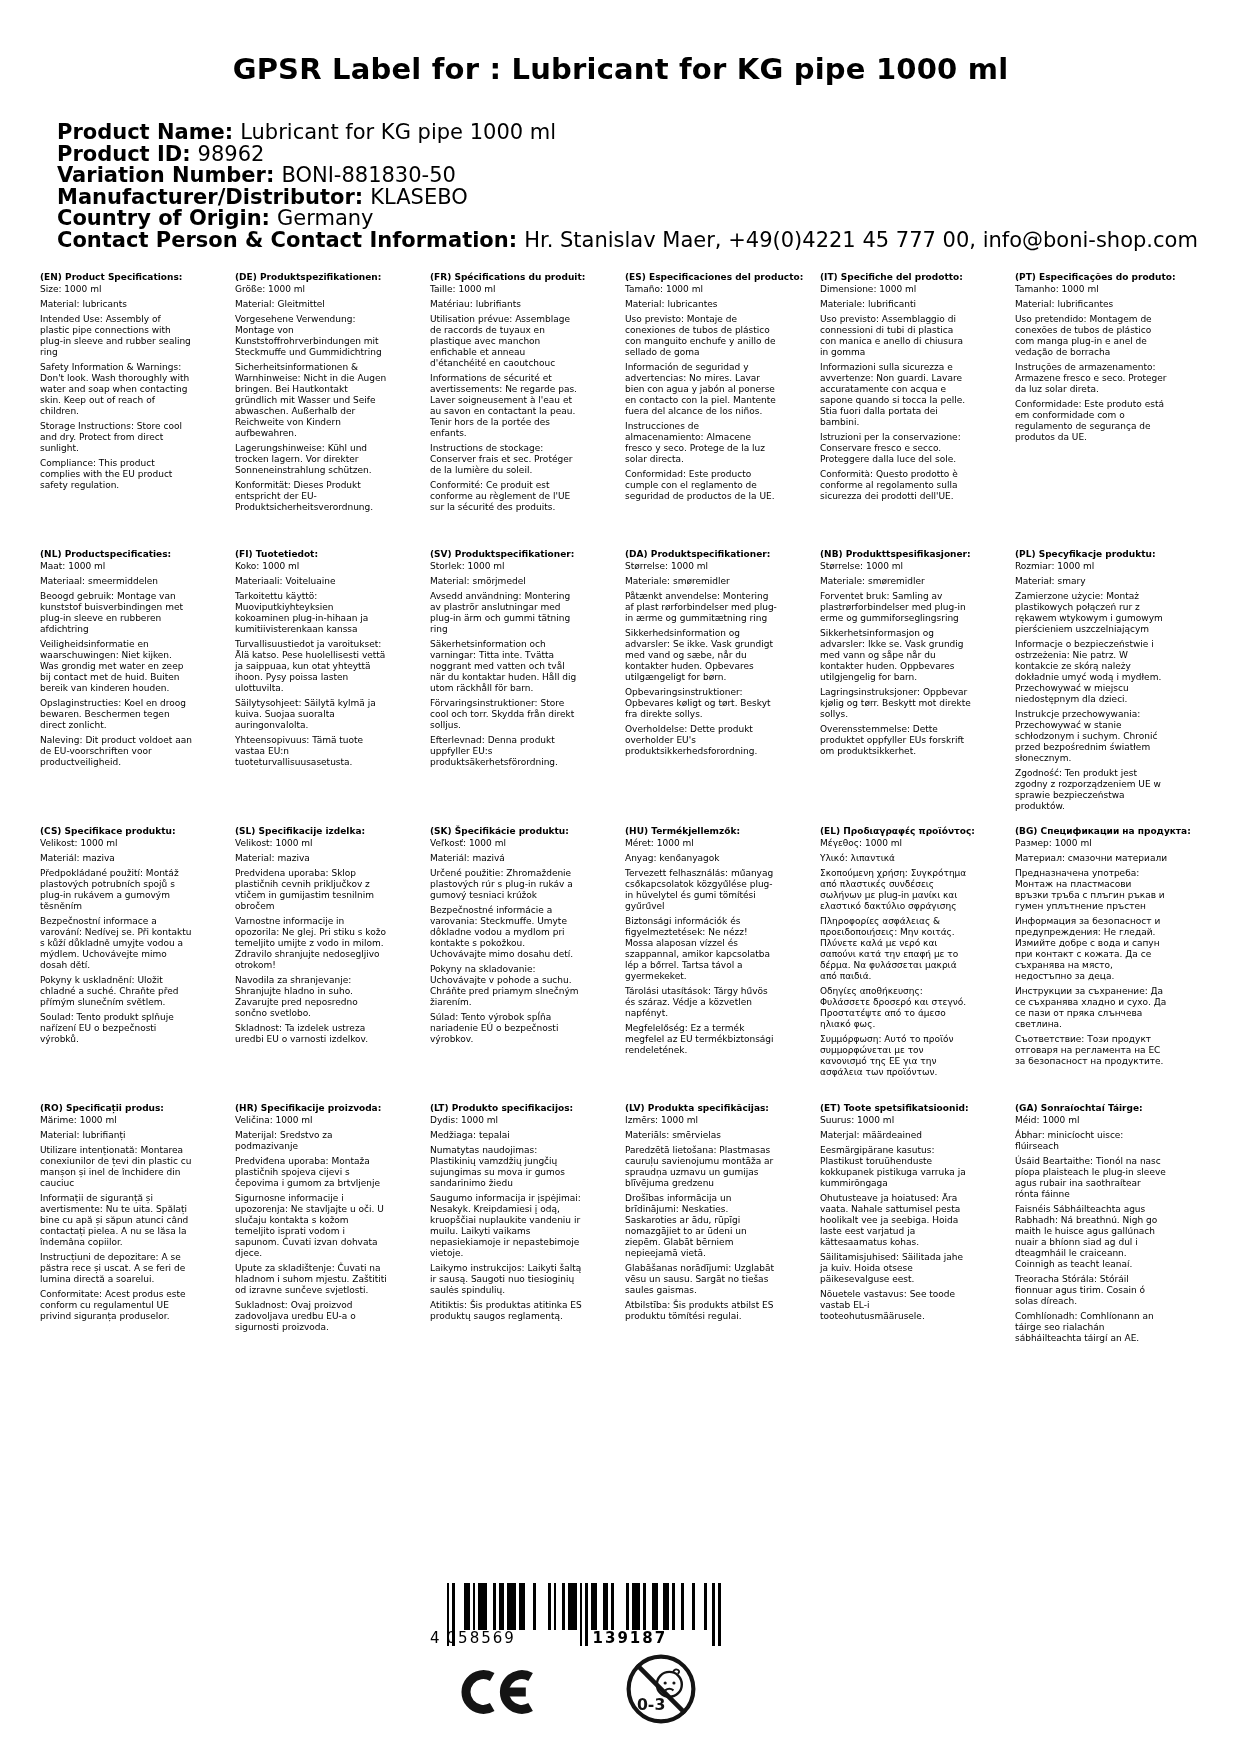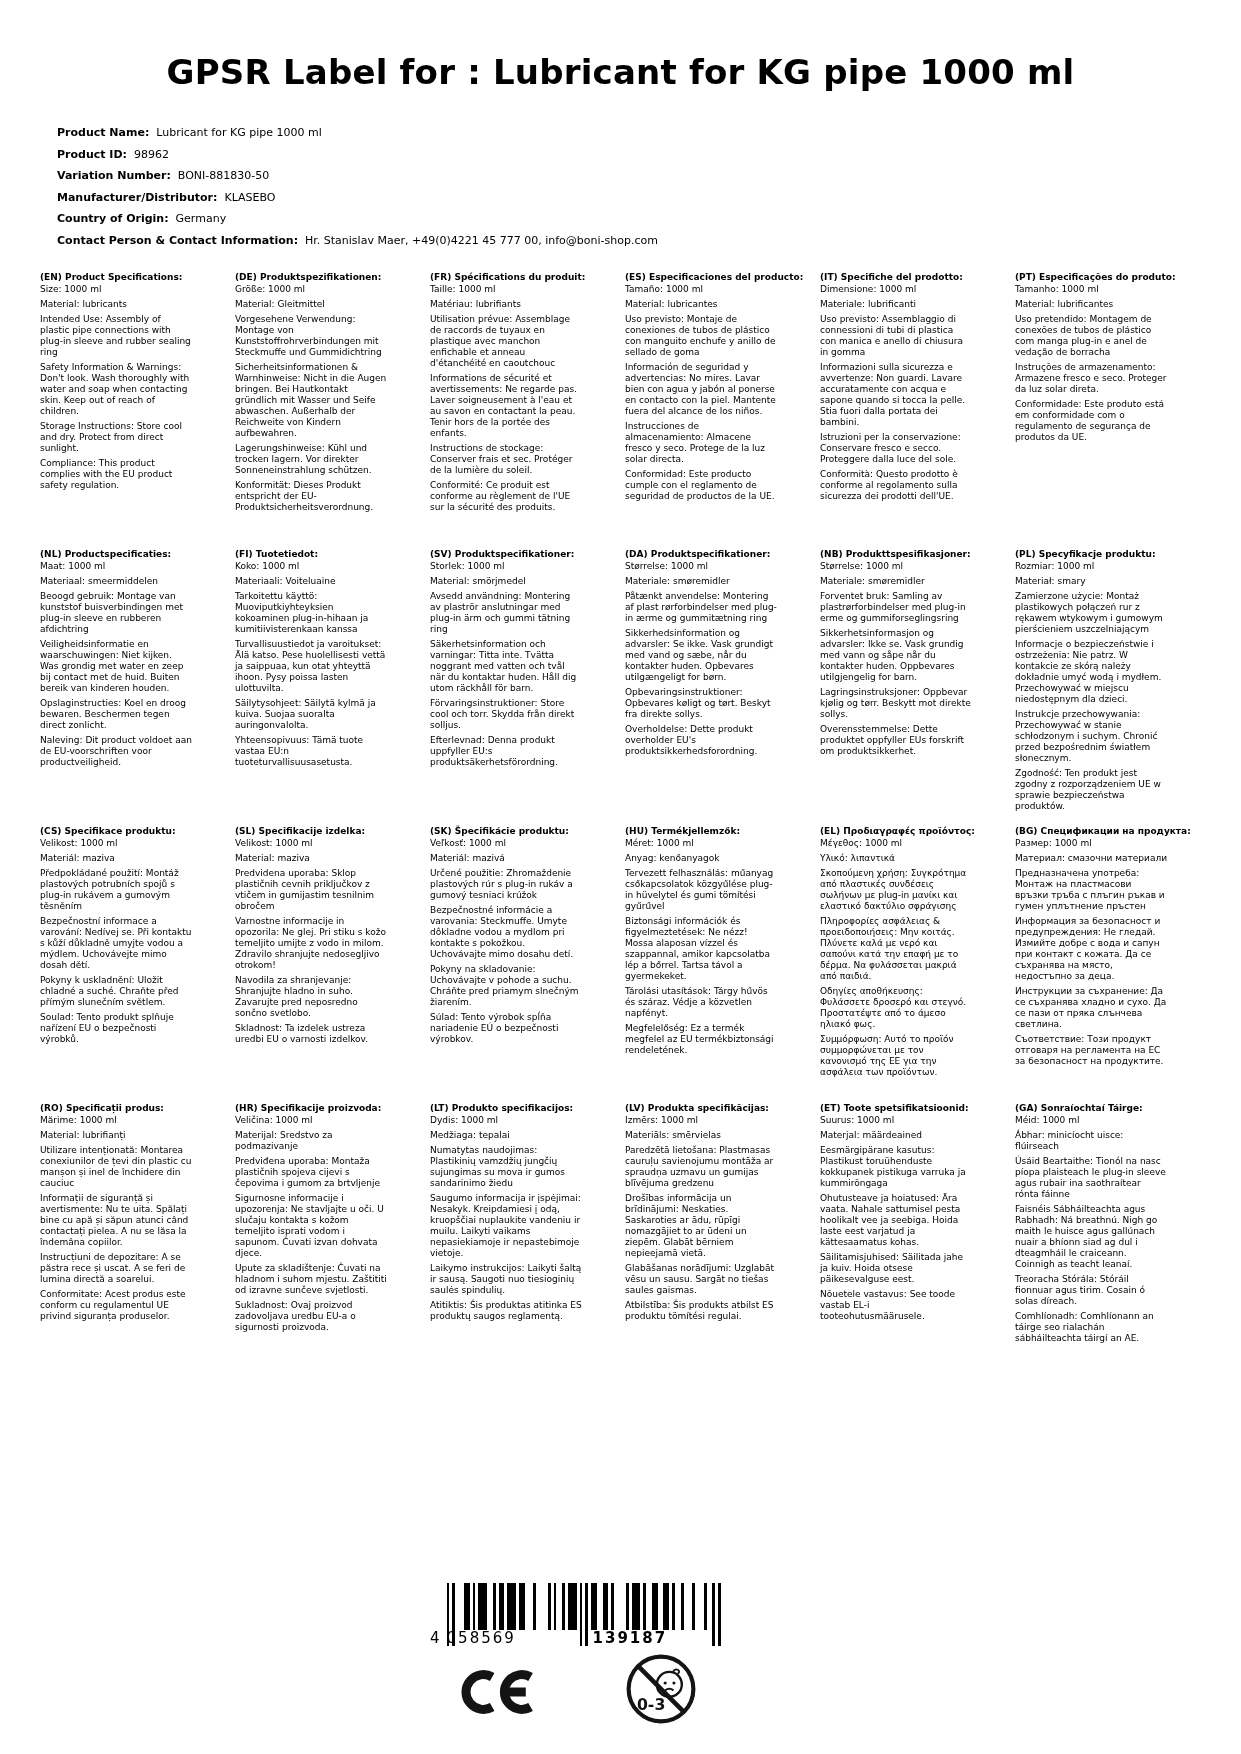--- a/index.html
+++ b/index.html
@@ -8,26 +8,26 @@
     width:1241px;height:1754px;
     margin:0 auto;
     background:#ffffff;
     font-family:"DejaVu Sans",sans-serif;
     color:#000;
     overflow:hidden;
   }
   .title{
     position:absolute;left:0;top:52px;width:100%;
     text-align:center;
-    font-size:34px;font-weight:bold;margin:0;
+    font-size:29px;font-weight:bold;margin:0;
     letter-spacing:0.2px;
   }
   .product-info{
     position:absolute;left:57px;top:122px;
-    font-size:11px;line-height:21.5px;
+    font-size:21px;line-height:21.5px;
   }
   .info-label{font-weight:bold;}
   .info-value{margin-left:7px;}
   .lang-grid{
     position:absolute;left:40px;top:272px;
     display:grid;
     grid-template-columns:repeat(6,195px);
     grid-auto-rows:277px;
   }
   .lang-block{

